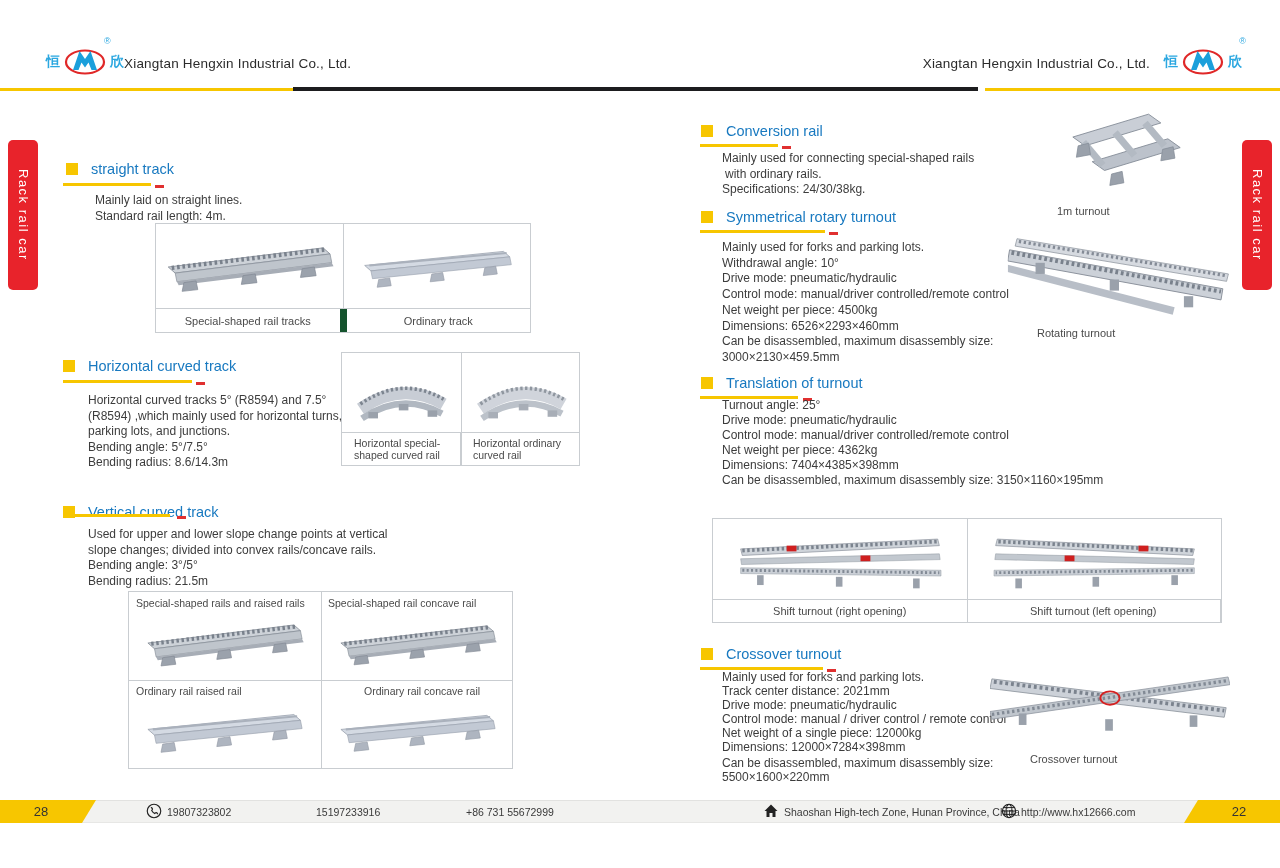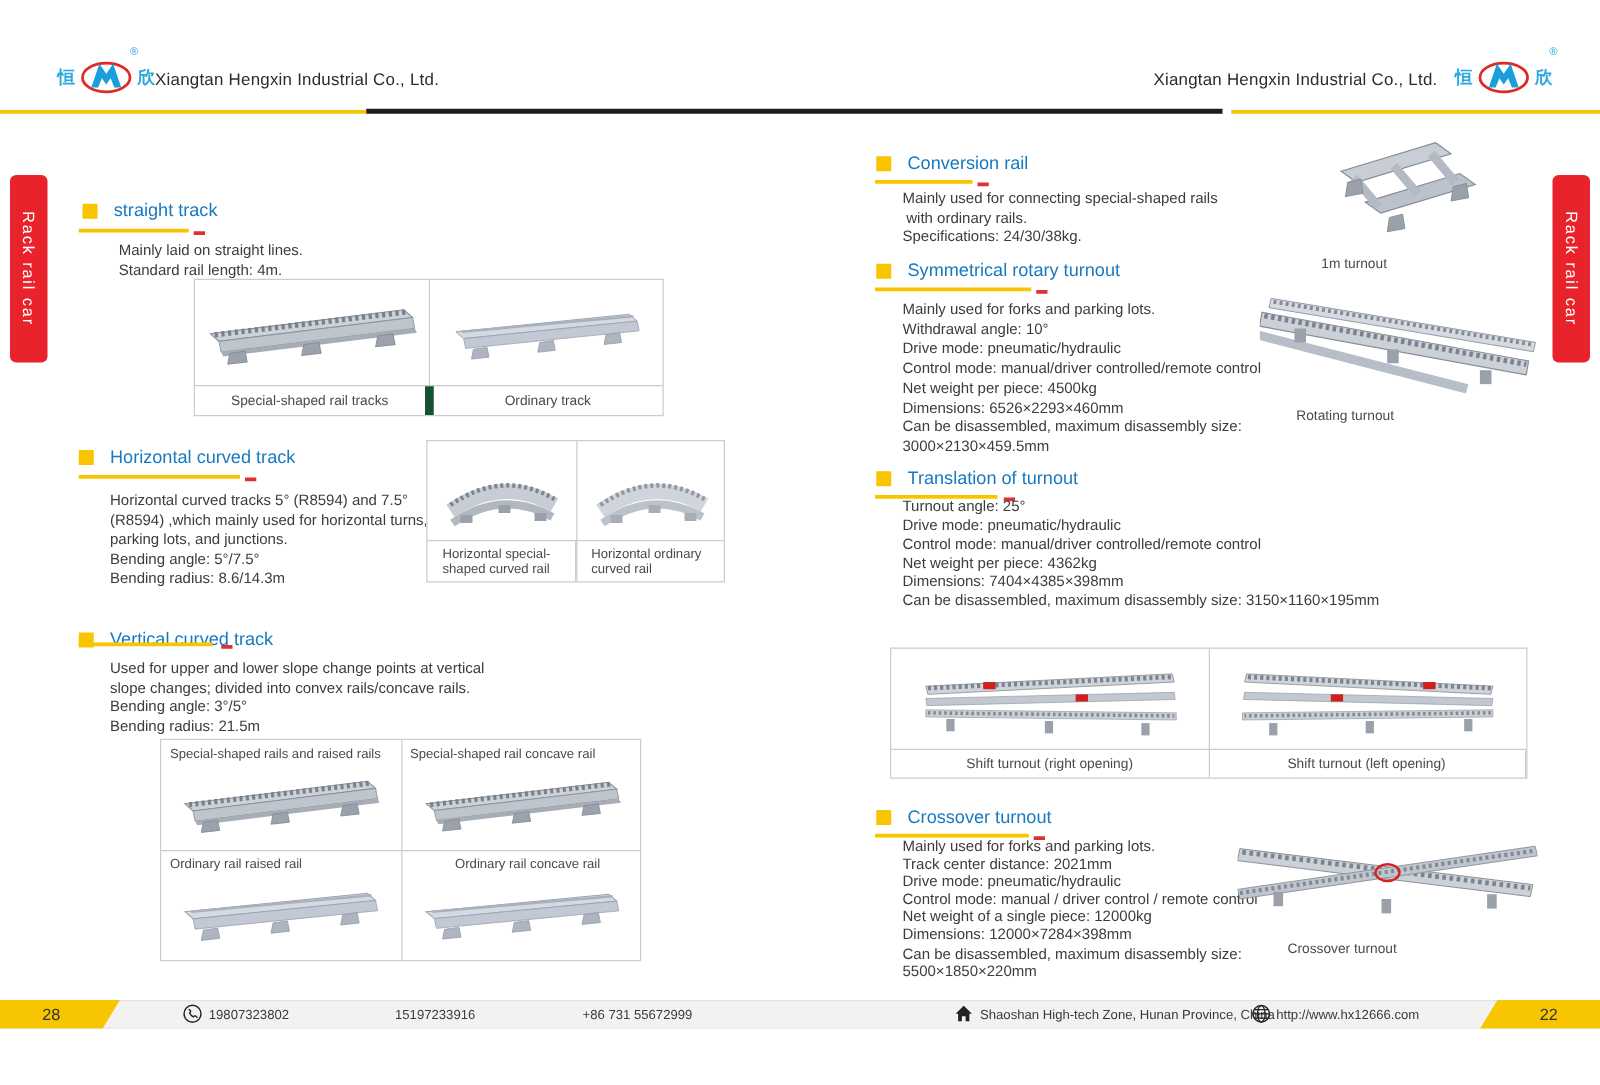--- a/index.html
+++ b/index.html
@@ -357,21 +357,21 @@
   <div class="uline" style="left:700px;top:667px;width:123px;"></div>
   <div class="udash" style="left:827px;top:669px;"></div>
   <div class="body-block" style="left:722px;top:671px;line-height:13.9px;">
     <div>Mainly used for forks and parking lots.</div>
     <div>Track center distance: 2021mm</div>
     <div>Drive mode: pneumatic/hydraulic</div>
     <div>Control mode: manual / driver control / remote control</div>
     <div>Net weight of a single piece: 12000kg</div>
     <div>Dimensions: 12000×7284×398mm</div>
     <div style="padding-top:3px;">Can be disassembled, maximum disassembly size:</div>
-    <div>5500×1850×220mm</div>
+    <div>5500×1600×220mm</div>
   </div>
   <div class="imgwrap" style="left:985px;top:652px;width:250px;height:96px;">
     <svg width="250" height="96" viewBox="0 0 250 100">
         <use href="#sym-cross"></use>
       </svg>
   </div>
   <div class="figcap" style="left:1030px;top:753px;width:165px;">Crossover turnout</div>
 
   <div class="footer-bar"></div>
   <div class="pgnum" style="left:0;width:96px;clip-path:polygon(0 0,96px 0,82px 100%,0 100%);padding-right:14px;box-sizing:border-box;">28</div>

